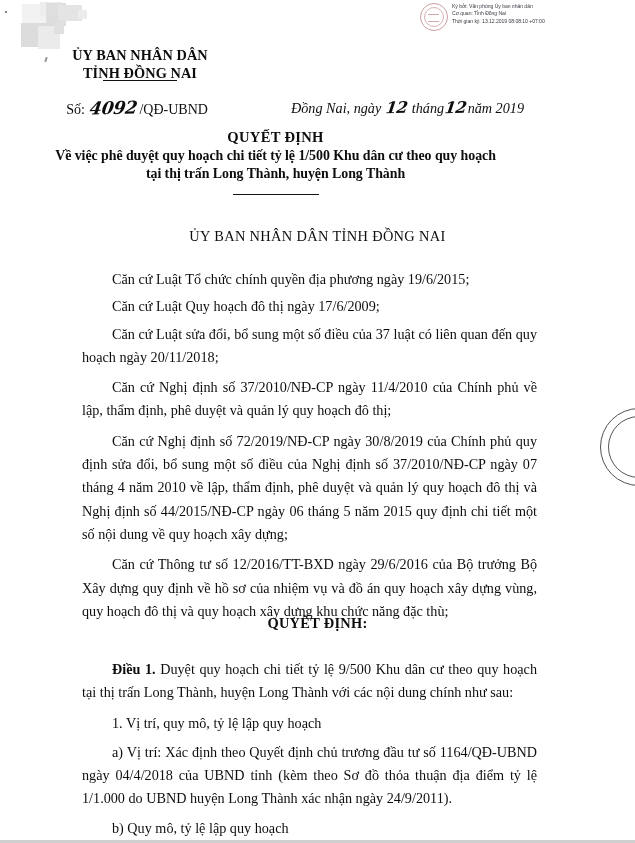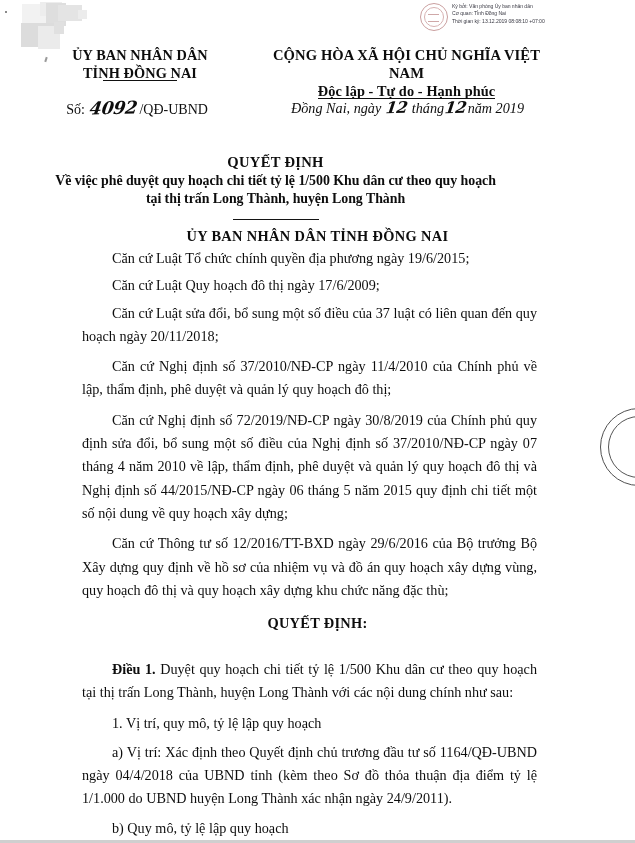--- a/index.html
+++ b/index.html
@@ -166,21 +166,21 @@
     padding: 0 2px;
   }
   .handwritten.small {
     font-size: 16px;
     padding: 0 1px;
   }
 
   
   #title-block {
     position: absolute;
-    left: 0; top: 153px;
+    left: 0; top: 128px;
     width: 551px;
     text-align: center;
   }
   #doc-title {
     font-weight: bold;
     font-size: 14.6px;
     letter-spacing: .3px;
     line-height: 19px;
   }
   .subtitle-line {
@@ -195,30 +195,30 @@
     background: #141414;
     margin: 11px auto 0 auto;
   }
 
   
   #authority {
     position: absolute;
     left: 0; top: 228px;
     width: 635px;
     text-align: center;
-    font-weight: bold;
+    font-weight: normal;
     font-size: 14.4px;
     letter-spacing: .35px;
   }
 
   
   #body {
     position: absolute;
     left: 82px;
-    top: 247px;
+    top: 268px;
     width: 455px;
   }
   .para {
     text-align: justify;
     text-justify: inter-word;
     font-size: 14.2px;
     line-height: 23.3px;
     text-indent: 30px;
     margin: 0 0 7px 0;
   }
@@ -317,24 +317,20 @@
     <div class="sig-line">Cơ quan: Tỉnh Đồng Nai</div>
     <div class="sig-line">Thời gian ký: 13.12.2019 08:08:10 +07:00</div>
   </div>
 </div>
 
 <div id="header">
   <div id="header-left">
     <div class="hdr-line">ỦY BAN NHÂN DÂN</div>
     <div class="hdr-line"><span class="underlined u-narrow">TỈNH ĐỒNG NAI</span></div>
   </div>
-  <div id="header-right">
-    <div class="hdr-line big">CỘNG HÒA XÃ HỘI CHỦ NGHĨA VIỆT NAM</div>
-    <div class="hdr-line"><span class="underlined u-wide">Độc lập - Tự do - Hạnh phúc</span></div>
-  </div>
 </div>
 
 <div id="numdate">
   <div id="num-col">
     <span>Số:</span>
     <span class="handwritten">4092</span><span>/QĐ-UBND</span>
   </div>
   <div id="date-col">
     <span>Đồng Nai, ngày</span>
     <span class="handwritten small">12</span>
@@ -357,21 +353,21 @@
   <p class="para">Căn cứ Luật sửa đổi, bổ sung một số điều của 37 luật có liên quan đến quy hoạch ngày 20/11/2018;</p>
   <p class="para">Căn cứ Nghị định số 37/2010/NĐ-CP ngày 11/4/2010 của Chính phủ về lập, thẩm định, phê duyệt và quản lý quy hoạch đô thị;</p>
   <p class="para">Căn cứ Nghị định số 72/2019/NĐ-CP ngày 30/8/2019 của Chính phủ quy định sửa đổi, bổ sung một số điều của Nghị định số 37/2010/NĐ-CP ngày 07 tháng 4 năm 2010 về lập, thẩm định, phê duyệt và quản lý quy hoạch đô thị và Nghị định số 44/2015/NĐ-CP ngày 06 tháng 5 năm 2015 quy định chi tiết một số nội dung về quy hoạch xây dựng;</p>
   <p class="para">Căn cứ Thông tư số 12/2016/TT-BXD ngày 29/6/2016 của Bộ trưởng Bộ Xây dựng quy định về hồ sơ của nhiệm vụ và đồ án quy hoạch xây dựng vùng, quy hoạch đô thị và quy hoạch xây dựng khu chức năng đặc thù;</p>
 </div>
 
 <div id="decides">QUYẾT ĐỊNH:</div>
 
 <div id="articles">
   <p class="para">
-    <span class="art-label">Điều 1.</span><span> Duyệt quy hoạch chi tiết tỷ lệ 1/500 Khu dân cư theo quy hoạch tại thị trấn Long Thành, huyện Long Thành với các nội dung chính như sau:</span>
+    <span class="art-label">Điều 1.</span><span> Duyệt quy hoạch chi tiết tỷ lệ 9/500 Khu dân cư theo quy hoạch tại thị trấn Long Thành, huyện Long Thành với các nội dung chính như sau:</span>
   </p>
   <p class="sub-item">1. Vị trí, quy mô, tỷ lệ lập quy hoạch</p>
   <p class="sub-item">a) Vị trí: Xác định theo Quyết định chủ trương đầu tư số 1164/QĐ-UBND ngày 04/4/2018 của UBND tỉnh (kèm theo Sơ đồ thỏa thuận địa điểm tỷ lệ 1/1.000 do UBND huyện Long Thành xác nhận ngày 24/9/2011).</p>
   <p class="sub-item">b) Quy mô, tỷ lệ lập quy hoạch</p>
 
 </div>
 
 <div id="edge-seal"></div>
 <svg id="edge-seal-text" viewBox="0 0 76 76">
   <defs>

